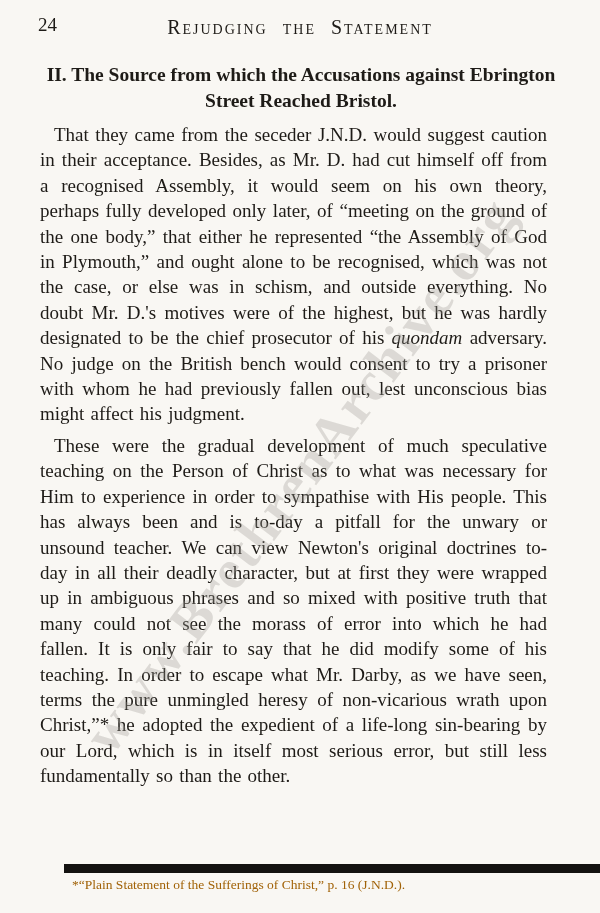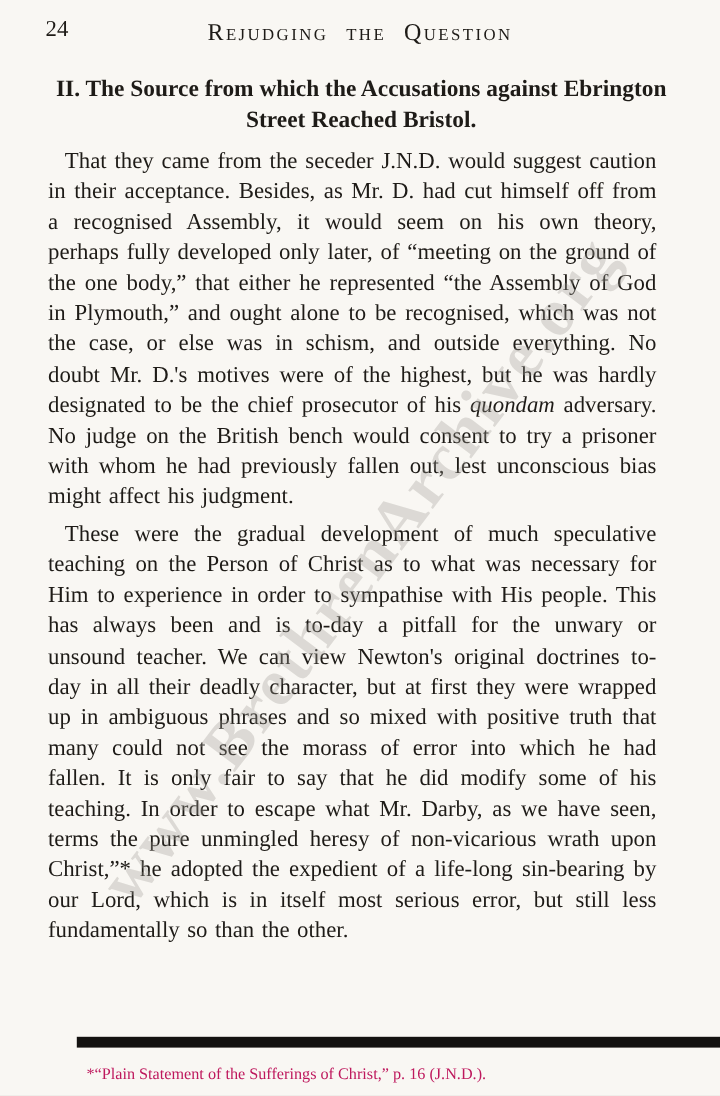--- a/index.html
+++ b/index.html
@@ -82,36 +82,36 @@
     right: 0;
     bottom: 40px;
     height: 9px;
     background: #141210;
     z-index: 2;
   }
   .footnote {
     position: absolute;
     left: 72px;
     right: 30px;
-    bottom: 10px;
+    bottom: 20px;
     font-size: 13.5px;
-    color: #be185d;
+    color: #a16207;
     z-index: 2;
   }
 </style>
 </head>
 <body>
 
 <div class="page">
 
   <div class="watermark">www.BrethrenArchive.org</div>
 
   <div class="header">
     <span class="pagenum">24</span>
-    <span class="runtitle">Rejudging the Question</span>
+    <span class="runtitle">Rejudging the Statement</span>
   </div>
 
   <div class="content">
 
     <h2 class="sec-heading">II. The Source from which the Accusations against Ebrington Street Reached Bristol.</h2>
 
     <p class="body-para"><span>That they came from the seceder J.N.D. would suggest caution in their acceptance.  Besides, as Mr. D. had cut himself off from a recognised Assembly, it would seem on his own theory, perhaps fully developed only later, of “meeting on the ground of the one body,” that either he represented “the Assembly of God in Plymouth,” and ought alone to be recognised, which was not the case, or else was in schism, and outside everything.  No doubt Mr. D.'s motives were of the highest, but he was hardly designated to be the chief prosecutor of his </span><i class="ital">quondam</i><span> adversary.  No judge on the British bench would consent to try a prisoner with whom he had previously fallen out, lest unconscious bias might affect his judgment.</span></p>
 
 
     <p class="body-para"><span>These were the gradual development of much speculative teaching on the Person of Christ as to what was necessary for Him to experience in order to sympathise with His people.  This has always been and is to-day a pitfall for the unwary or unsound teacher.  We can view Newton's original doctrines to-day in all their deadly character, but at first they were wrapped up in ambiguous phrases and so mixed with positive truth that many could not see the morass of error into which he had fallen.  It is only fair to say that he did modify some of his teaching.  In order to escape what Mr. Darby, as we have seen, terms the pure unmingled heresy of non-vicarious wrath upon Christ,”* he adopted the expedient of a life-long sin-bearing by our Lord, which is in itself most serious error, but still less fundamentally so than the other.</span></p>

